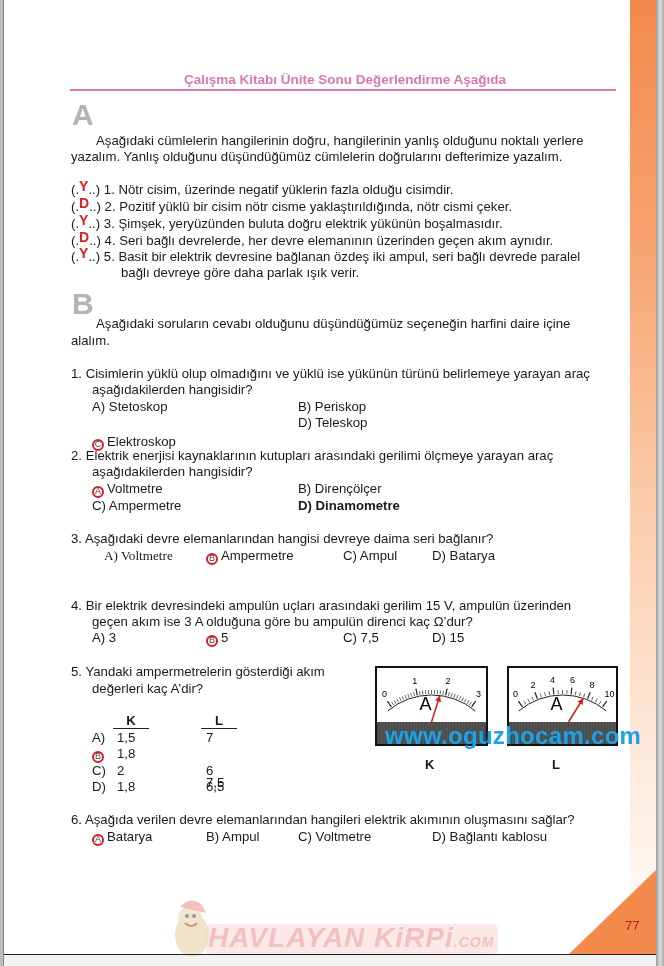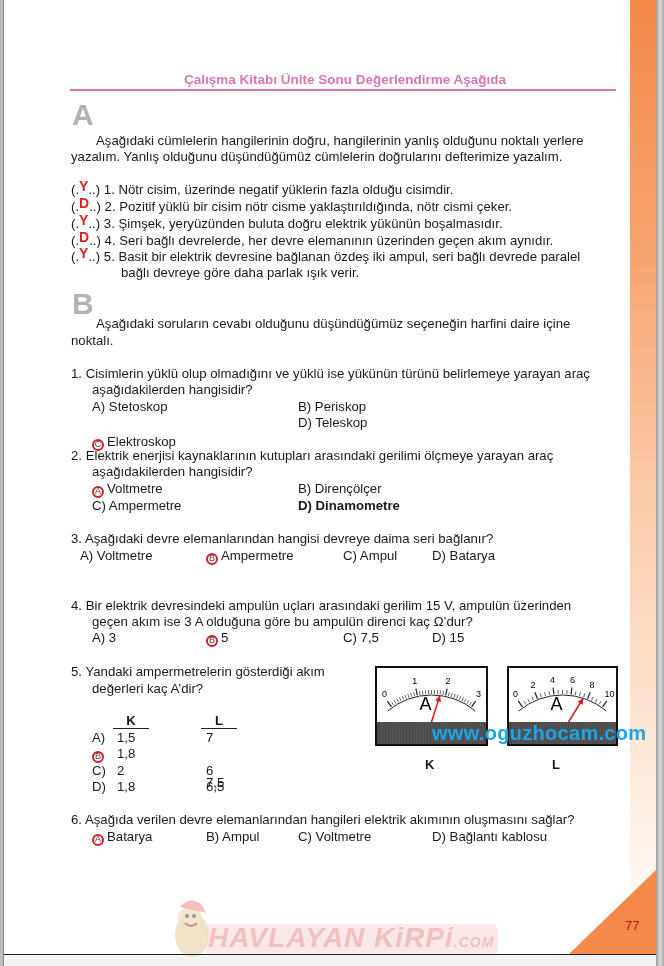--- a/index.html
+++ b/index.html
@@ -15,21 +15,21 @@
   .title-rule { position:absolute; left:70px; top:89px; width:546px; height:2px; background:#d877b1; }
   .sect { position:absolute; font-size:30px; font-weight:bold; color:#b3b3b3; }
   .txt { position:absolute; font-size:13.2px; line-height:16.5px; white-space:nowrap; }
   .mark { color:#e02020; font-weight:bold; font-size:14px; position:relative; top:-3px; }
   .opt { position:absolute; font-size:13.2px; white-space:nowrap; }
   .circ { display:inline-block; width:12px; height:12px; border:2.5px solid #d81e2a; border-radius:50%; box-sizing:border-box; text-align:center; font-size:9px; line-height:7px; vertical-align:-1px; margin-right:3px; color:#444; }
   .tblhead { position:absolute; font-size:13.2px; font-weight:bold; border-bottom:1px solid #222; text-align:center; }
   .meter { position:absolute; border:2px solid #111; background:#fff; overflow:hidden; }
   .meter svg { position:absolute; left:0; top:0; }
   .meter-label { position:absolute; font-size:13px; font-weight:bold; }
-  .watermark-url { position:absolute; left:385px; top:722px; color:#1aa3e8; font-size:20px; font-weight:bold; letter-spacing:0.3px;margin-left:47px; }
+  .watermark-url { position:absolute; left:385px; top:722px; color:#1aa3e8; font-size:24px; font-weight:bold; letter-spacing:0.3px; }
   .logo { position:absolute; left:172px; top:895px; }
   .logo-text { position:absolute; left:208px; top:922px; font-size:28px; font-weight:bold; color:#f2c0c0; letter-spacing:1px; font-style:italic; }
   .logo-text .com { font-size:14px; }
   .logo-bar { position:absolute; left:206px; top:924px; width:292px; height:32px; background:#fbe8e8; border-radius:6px; }
 </style>
 </head>
 <body>
 
 <div class="left-edge"></div>
 <div class="page"></div>
@@ -45,38 +45,38 @@
 
 <div class="txt" style="left:71px;top:181px;">(.<span class="mark">Y</span>..) <span>1. Nötr cisim, üzerinde negatif yüklerin fazla olduğu cisimdir.</span></div>
 <div class="txt" style="left:71px;top:198px;">(.<span class="mark">D</span>..) <span>2. Pozitif yüklü bir cisim nötr cisme yaklaştırıldığında, nötr cismi çeker.</span></div>
 <div class="txt" style="left:71px;top:215px;">(.<span class="mark">Y</span>..) <span>3. Şimşek, yeryüzünden buluta doğru elektrik yükünün boşalmasıdır.</span></div>
 <div class="txt" style="left:71px;top:232px;">(.<span class="mark">D</span>..) <span>4. Seri bağlı devrelerde, her devre elemanının üzerinden geçen akım aynıdır.</span></div>
 <div class="txt" style="left:71px;top:248px;">(.<span class="mark">Y</span>..) <span>5. Basit bir elektrik devresine bağlanan özdeş iki ampul, seri bağlı devrede paralel</span></div>
 <div class="txt" style="left:121px;top:265px;text-align:center;">bağlı devreye göre daha parlak ışık verir.</div>
 
 <div class="sect" style="left:72px;top:287px;">B</div>
 <div class="txt" style="left:96px;top:316px;">Aşağıdaki soruların cevabı olduğunu düşündüğümüz seçeneğin harfini daire içine</div>
-<div class="txt" style="left:71px;top:333px;">noktalı.</div>
+<div class="txt" style="left:71px;top:333px;">alalım.</div>
 
 <div class="txt" style="left:71px;top:366px;">1.  Cisimlerin yüklü olup olmadığını ve yüklü ise yükünün türünü belirlemeye yarayan araç</div>
 <div class="txt" style="left:92px;top:382px;">aşağıdakilerden hangisidir?</div>
 <div class="opt" style="left:92px;top:399px;">A) Stetoskop</div>
 <div class="opt" style="left:298px;top:399px;">B) Periskop</div>
 <div class="opt" style="left:92px;top:434px;"><span class="circ">C</span><span>Elektroskop</span></div>
 <div class="opt" style="left:298px;top:415px;">D) Teleskop</div>
 
 <div class="txt" style="left:71px;top:448px;">2.  Elektrik enerjisi kaynaklarının kutupları arasındaki gerilimi ölçmeye yarayan araç</div>
 <div class="txt" style="left:92px;top:464px;">aşağıdakilerden hangisidir?</div>
 <div class="opt" style="left:92px;top:481px;"><span class="circ">A</span><span>Voltmetre</span></div>
 <div class="opt" style="left:298px;top:481px;">B) Dirençölçer</div>
 <div class="opt" style="left:92px;top:498px;">C) Ampermetre</div>
 <div class="opt" style="left:298px;top:498px;font-weight:bold;">D) Dinamometre</div>
 
 <div class="txt" style="left:71px;top:531px;">3.  Aşağıdaki devre elemanlarından hangisi devreye daima seri bağlanır?</div>
-<div class="opt" style="left:80px;top:548px;">A) Voltmetre</div>
+<div class="opt" style="left:104px;top:548px;font-family:Liberation Serif, serif;">A) Voltmetre</div>
 <div class="opt" style="left:206px;top:548px;"><span class="circ">B</span><span>Ampermetre</span></div>
 <div class="opt" style="left:343px;top:548px;">C) Ampul</div>
 <div class="opt" style="left:432px;top:548px;">D) Batarya</div>
 
 <div class="txt" style="left:71px;top:598px;">4.  Bir elektrik devresindeki ampulün uçları arasındaki gerilim 15 V, ampulün üzerinden</div>
 <div class="txt" style="left:92px;top:614px;">geçen akım ise 3 A olduğuna göre bu ampulün direnci kaç Ω’dur?</div>
 <div class="opt" style="left:92px;top:630px;">A) 3</div>
 <div class="opt" style="left:206px;top:630px;"><span class="circ">B</span><span>5</span></div>
 <div class="opt" style="left:343px;top:630px;">C) 7,5</div>
 <div class="opt" style="left:432px;top:630px;">D) 15</div>

